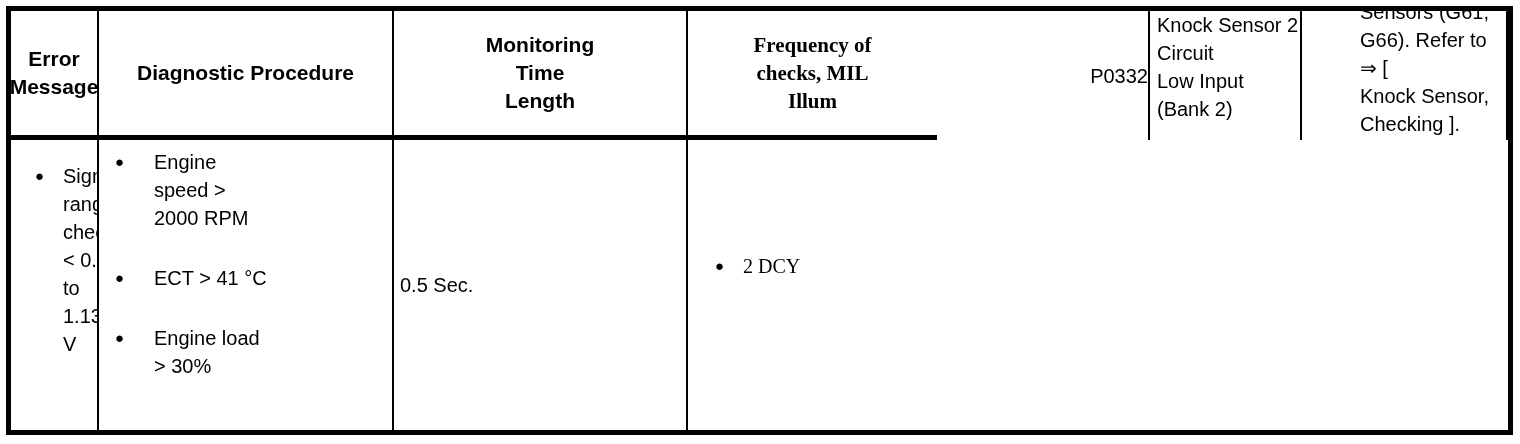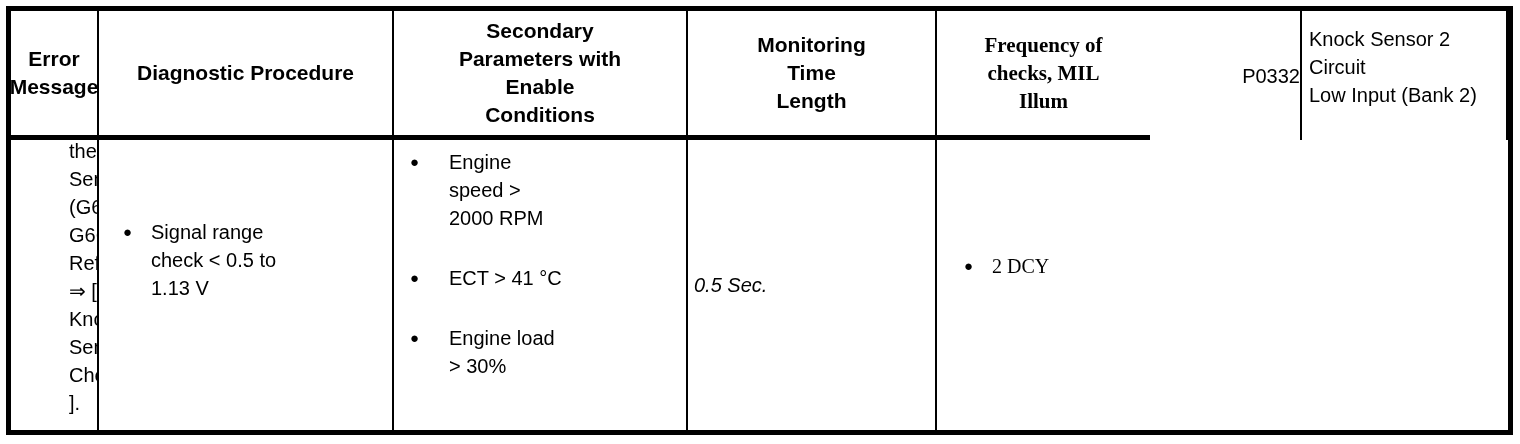--- a/index.html
+++ b/index.html
@@ -59,35 +59,31 @@
   
   .td-dtc   { padding-left: 5px; justify-content: flex-end; }
   .td-err   { padding-left: 7px; }
   .td-err   .inner { margin-bottom: 18px; max-width: 250px; }
   .td-diag  { padding-left: 30px; }
   .td-diag  .inner { margin-bottom: 44px; }
   .td-malf  { padding-left: 24px; }
   .td-malf  .inner { margin-bottom: 50px; }
   .td-sec   { padding-left: 16px; }
   .td-sec   .inner { margin-bottom: 42px; }
-  .td-mon   { padding-left: 6px; font-style: italic; }
+  .td-mon   { padding-left: 6px; }
   .td-freq  { padding-left: 27px; }
   .td-freq  .inner { margin-bottom: 38px; }
 </style>
 </head>
 <body>
 
 <div class="dtc-table">
 
   <div class="cell th">Error Message</div>
   <div class="cell th">Diagnostic Procedure</div>
-  <div class="cell th">Secondary
-Parameters with
-Enable
-Conditions</div>
   <div class="cell th">Monitoring
 Time
 Length</div>
   <div class="cell th last">Frequency of
 checks, MIL
 Illum</div>
 
   <div class="cell td td-dtc">
     <span class="inner">P0332</span>
   </div>

